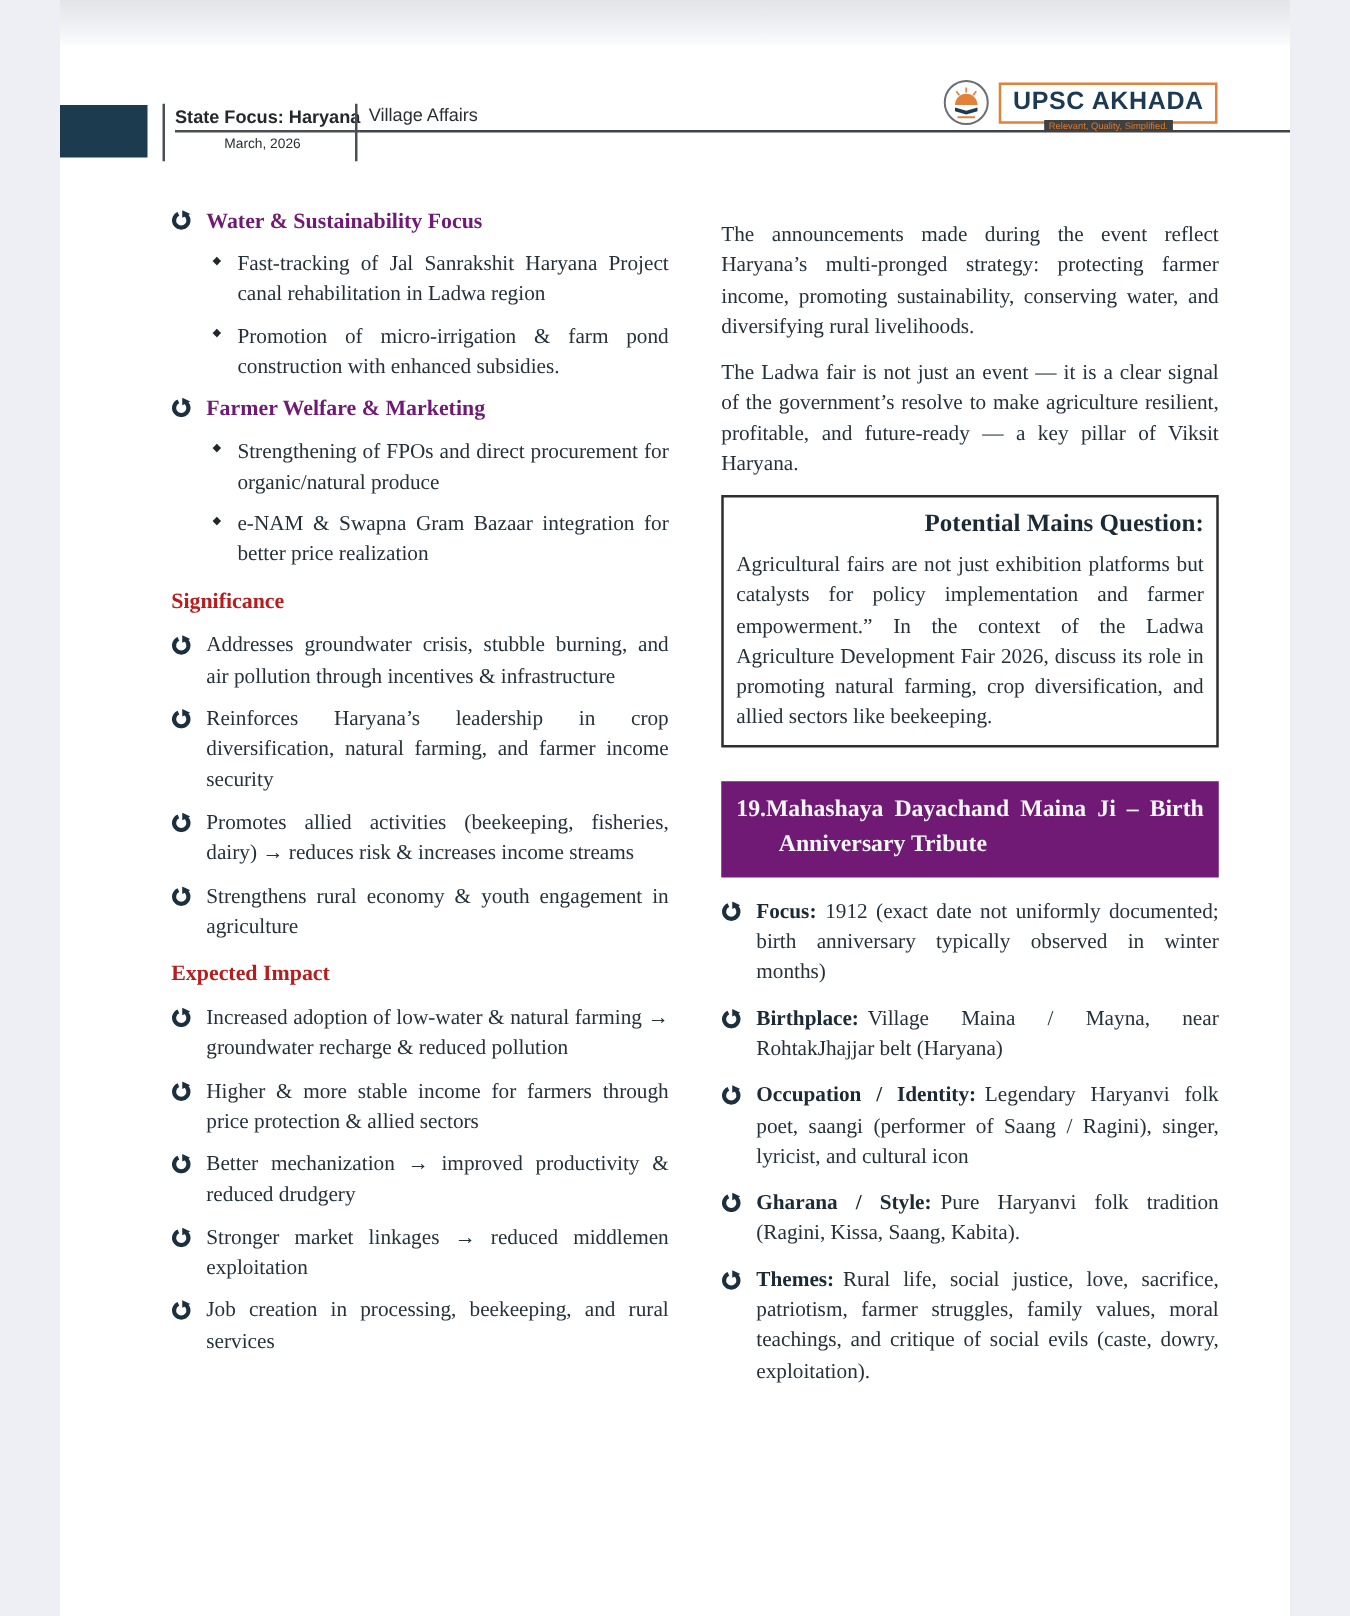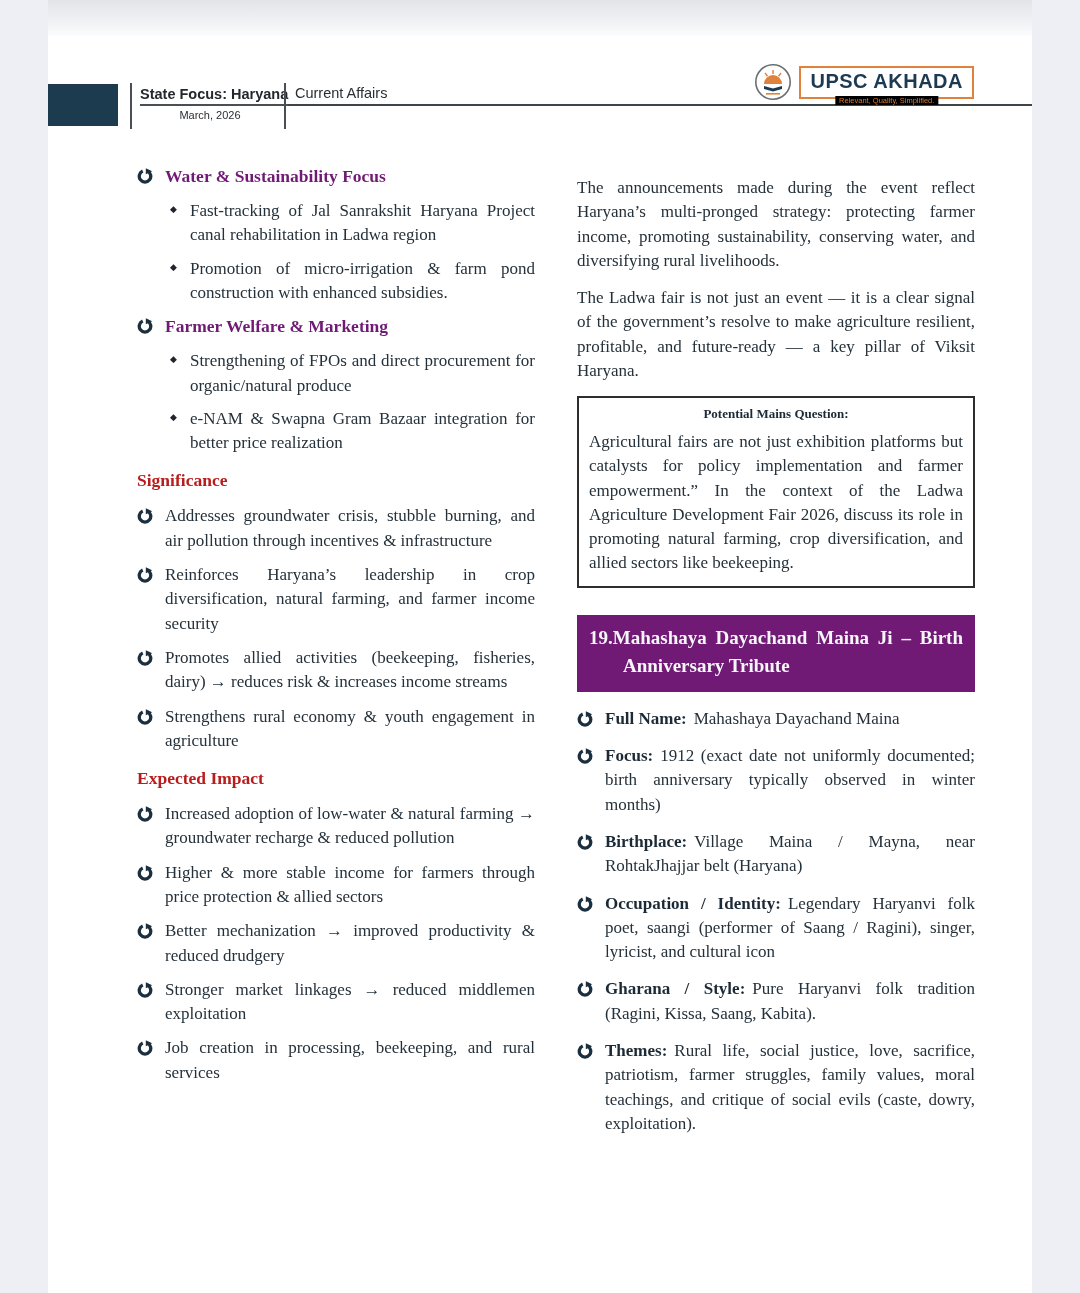--- a/index.html
+++ b/index.html
@@ -27,41 +27,41 @@
   .ca-label{position:absolute;left:247px;top:85px;font-family:"Liberation Sans",sans-serif;
     font-size:14.5px;color:#2b2f33;}
   .header-rule{position:absolute;left:240px;right:0;top:104px;height:2px;background:#3f4449;}
 
   .logo{position:absolute;top:63px;right:58px;display:flex;align-items:center;gap:7px;}
   .logo-circle{width:38px;height:38px;flex:none;}
   .brand-box{border:2px solid #e0813c;padding:2px 9px 4px;position:relative;background:#fff;}
   .brand-name{font-family:"Liberation Sans",sans-serif;font-weight:700;font-size:20px;
     color:#1c3a52;letter-spacing:.5px;white-space:nowrap;}
   .brand-tagline{position:absolute;left:50%;transform:translateX(-50%);bottom:-8px;
-    background:#000000;font-family:"Liberation Sans",sans-serif;font-size:7.5px;
+    background:#404040;font-family:"Liberation Sans",sans-serif;font-size:7.5px;
     color:#d97b2f;white-space:nowrap;padding:0 4px;}
 
   
   .col{position:absolute;top:164px;width:398px;font-size:17px;line-height:1.43;}
   .col-left{left:89px;}
   .col-right{left:529px;}
 
   .bullet{display:flex;margin-bottom:10px;}
   .bicon{flex:none;width:16px;height:16px;margin:4px 12px 0 0;color:#1c2f3e;}
   .bicon svg{display:block;width:16px;height:16px;}
   .btxt{flex:1;text-align:justify;}
   .b-title{font-weight:700;font-size:17.5px;color:#701a75;text-align:left;}
   .lvl2{margin-left:33px;margin-bottom:9px;}
   .dicon{flex:none;margin:6px 13px 0 0;color:#20262b;font-size:9px;line-height:1;
     font-family:"DejaVu Sans",sans-serif;}
   .colhead{font-size:17.5px;font-weight:700;color:#b91c1c;margin:13px 0 11px;text-align:left;}
 
   .para{margin:12px 0 13px;text-align:justify;}
   .mains-box{border:2px solid #2e2e2e;padding:7px 10px 10px;margin:1px 0 0;}
-  .mains-title{font-weight:700;font-size:13px;color:#1c2a36;margin-bottom:6px;text-align:center;}
+  .mains-title{font-weight:700;font-size:20px;color:#1c2a36;margin-bottom:6px;text-align:right;}
   .mains-body{text-align:justify;}
 
   .sec-head{margin:27px 0 15px;background:#701a75;color:#f4f6f7;font-weight:700;
     font-size:19px;line-height:1.5;padding:9px 12px 11px 12px;}
   .sec-head-inner{padding-left:34px;text-indent:-34px;text-align:justify;}
 
   .fact{margin-bottom:13px;}
   .fact-label{font-weight:700;color:#1c2a36;margin-right:7px;}
 </style>
 </head>
@@ -70,21 +70,21 @@
 <div class="sheet">
   <div class="topband"></div>
 
   <div class="corner-rect"></div>
   <div class="vline vline1"></div>
   <div class="state-wrap">
     <span class="state-label">State Focus: Haryana</span>
     <div class="state-date">March, 2026</div>
   </div>
   <div class="vline vline2"></div>
-  <div class="ca-label">Current Affairs</div>
+  <div class="ca-label">Village Affairs</div>
   <div class="header-rule"></div>
 
   <div class="logo">
     <span class="logo-circle">
       <svg viewBox="0 0 38 38">
         <circle cx="19" cy="19" r="17.2" fill="#ffffff" stroke="#6b6f73" stroke-width="1.6"></circle>
         <path d="M10 21 A9 9 0 0 1 28 21 Z" fill="#e0813c"></path>
         <g stroke="#e0813c" stroke-width="1.4">
           <line x1="19" y1="7" x2="19" y2="11"></line>
           <line x1="11" y1="10" x2="13.5" y2="13.2"></line>
@@ -239,29 +239,20 @@
       <div class="sec-head-inner">19.Mahashaya Dayachand Maina Ji – Birth Anniversary Tribute</div>
     </div>
 
     <div class="bullet fact">
       <span class="bicon">
         <svg viewBox="0 0 24 24">
             <path d="M8.6 4.6 A 8.6 8.6 0 1 0 15.4 4.6" fill="none" stroke="currentColor" stroke-width="5"></path>
             <path d="M13.2 0.4 L 22.8 4.9 L 13.2 9.4 Z" fill="currentColor"></path>
           </svg>
       </span>
-      <div class="btxt"><span class="fact-label">Full Name:</span><span>Mahashaya Dayachand Maina</span></div>
-    </div>
-    <div class="bullet fact">
-      <span class="bicon">
-        <svg viewBox="0 0 24 24">
-            <path d="M8.6 4.6 A 8.6 8.6 0 1 0 15.4 4.6" fill="none" stroke="currentColor" stroke-width="5"></path>
-            <path d="M13.2 0.4 L 22.8 4.9 L 13.2 9.4 Z" fill="currentColor"></path>
-          </svg>
-      </span>
       <div class="btxt"><span class="fact-label">Focus:</span><span>1912 (exact date not uniformly documented; birth anniversary typically observed in winter months)</span></div>
     </div>
     <div class="bullet fact">
       <span class="bicon">
         <svg viewBox="0 0 24 24">
             <path d="M8.6 4.6 A 8.6 8.6 0 1 0 15.4 4.6" fill="none" stroke="currentColor" stroke-width="5"></path>
             <path d="M13.2 0.4 L 22.8 4.9 L 13.2 9.4 Z" fill="currentColor"></path>
           </svg>
       </span>
       <div class="btxt"><span class="fact-label">Birthplace:</span><span>Village Maina / Mayna, near RohtakJhajjar belt (Haryana)</span></div>

